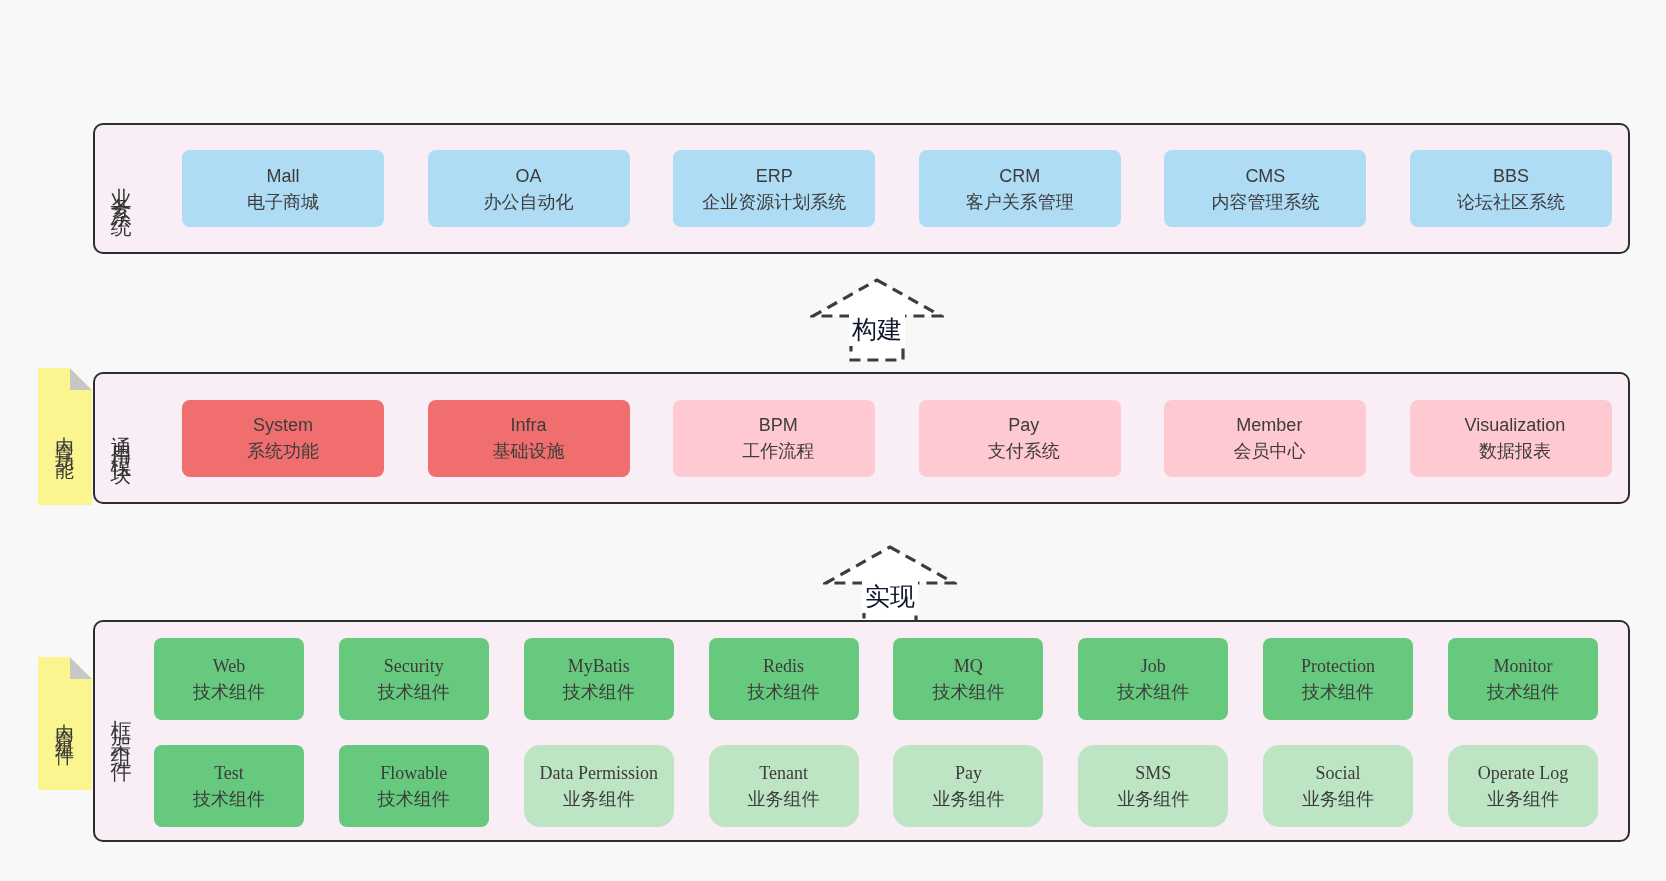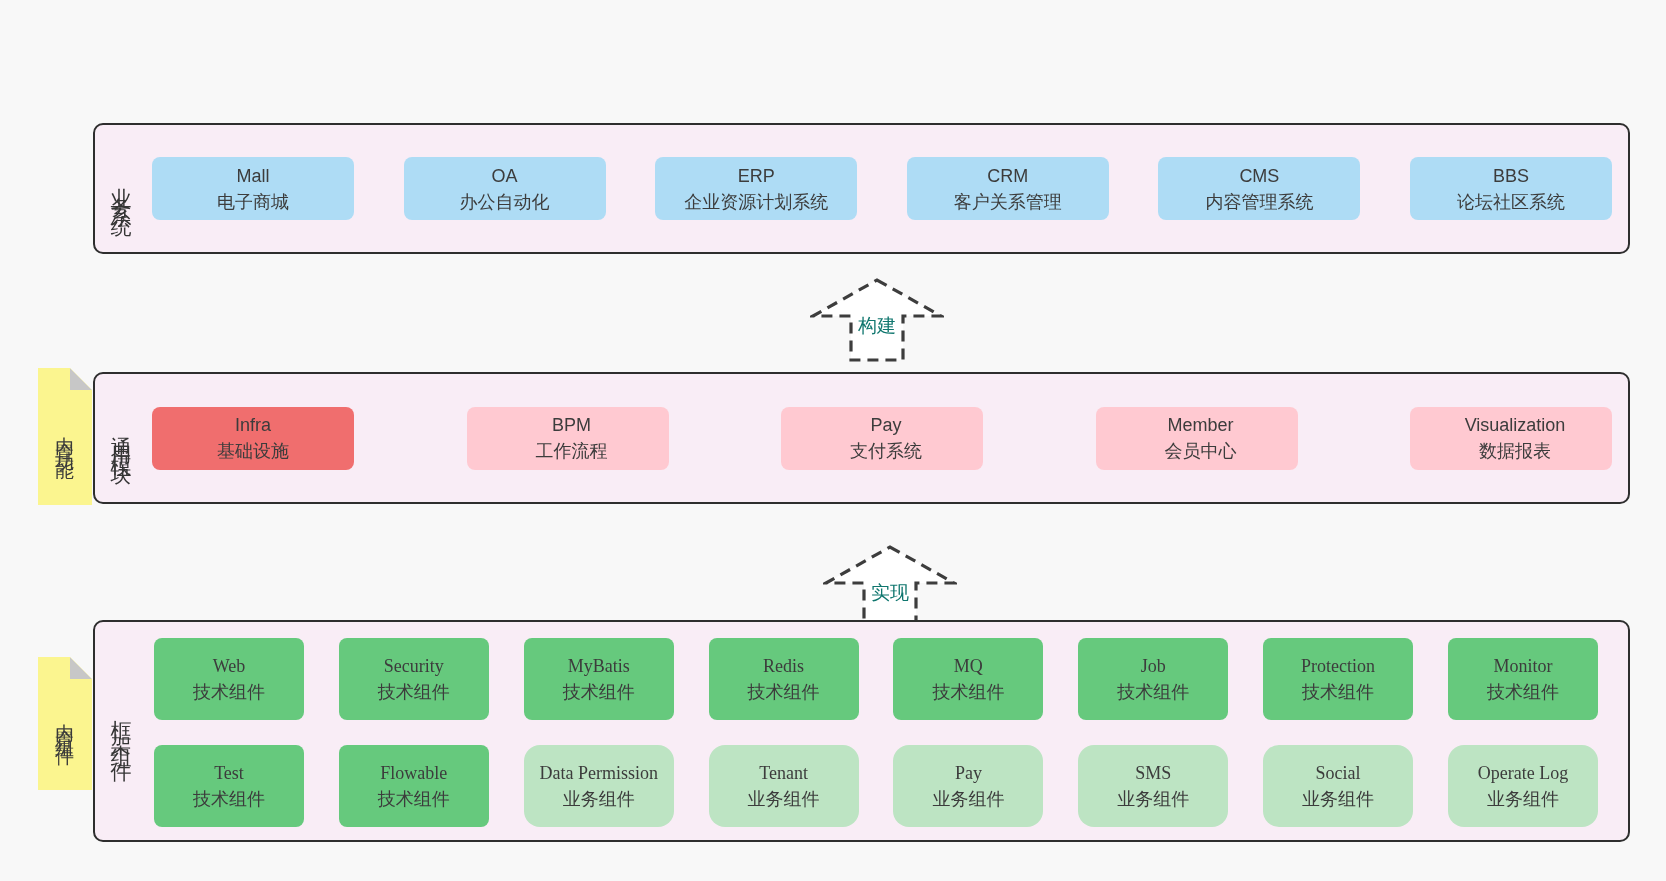--- a/index.html
+++ b/index.html
@@ -36,40 +36,40 @@
     gap:25px; padding:16px 30px 0 6px;font-family:Liberation Serif, serif;
   }
   .rows-col .boxes-row{flex:none;padding:0;}
 
   
   .box{
     box-sizing:border-box; border-radius:8px;
     display:flex; flex-direction:column; align-items:center; justify-content:center;
     text-align:center; font-size:18px; line-height:26px; color:#3c3c3c;
   }
-  .band-6 .box{width:202px;height:63px;}
+  .band-6 .box{width:202px;height:77px;margin-left:30px;}
   .band-8 .box{width:150px;height:82px;}
   .box.blue{background:var(--blue,#aedcf5);}
   .box.red{background:var(--red,#f06e6e);}
   .box.pink{background:var(--pink,#ffc9d1);padding-left:8px;}
   .box.green{background:var(--green,#66c97d);}
   .box.lightgreen{background:var(--lightgreen,#bde4c3);border-radius:16px;}
   .box-name,.box-desc{max-width:100%;}
 
   
   .arrow{position:absolute;width:134px;height:86px;}
   #arrow-build{left:810px;top:277px;}
   #arrow-implement{left:823px;top:544px;}
   .arrow svg{position:absolute;inset:0;}
   .arrow polygon{
     fill:#ffffff; stroke:#3d3d3d; stroke-width:3.2; stroke-dasharray:11 7;
   }
   .arrow-label{
     position:absolute; left:50%; top:36px; transform:translateX(-50%);
-    background:#ffffff; padding:0 3px; font-size:19px; color:#0f766e;
+    background:#ffffff; padding:0 3px; font-size:25px; color:#0f172a;
     white-space:nowrap;
   }
 
   
   .note{
     position:absolute; left:38px; width:54px; z-index:3;
     background:var(--note-bg,#fbf58f);
     clip-path:polygon(0 0, calc(100% - 22px) 0, 100% 22px, 100% 100%, 0 100%);
     display:flex; align-items:center; justify-content:center;
   }
@@ -124,20 +124,24 @@
     </svg>
     <span class="arrow-label">构建</span>
   </div>
 
   <section class="band band-6" id="band-modules">
     <div class="label-col">
       <span class="vtext">通用模块</span>
     </div>
     <div class="boxes-row">
         <div class="box red">
+          <div class="box-name">System</div>
+          <div class="box-desc">系统功能</div>
+        </div>
+        <div class="box red">
           <div class="box-name">Infra</div>
           <div class="box-desc">基础设施</div>
         </div>
         <div class="box pink">
           <div class="box-name">BPM</div>
           <div class="box-desc">工作流程</div>
         </div>
         <div class="box pink">
           <div class="box-name">Pay</div>
           <div class="box-desc">支付系统</div>

